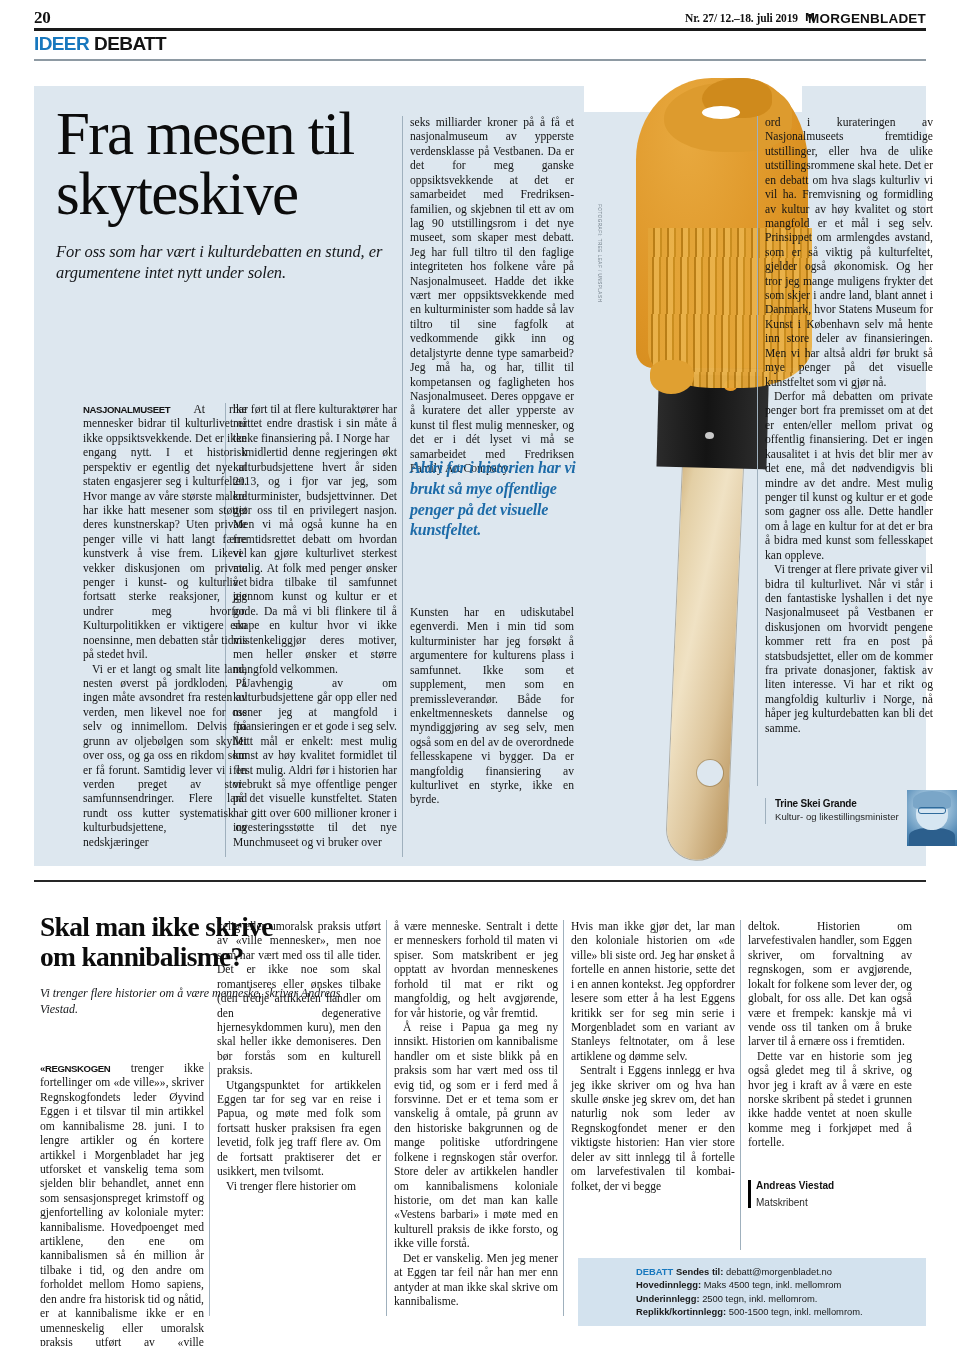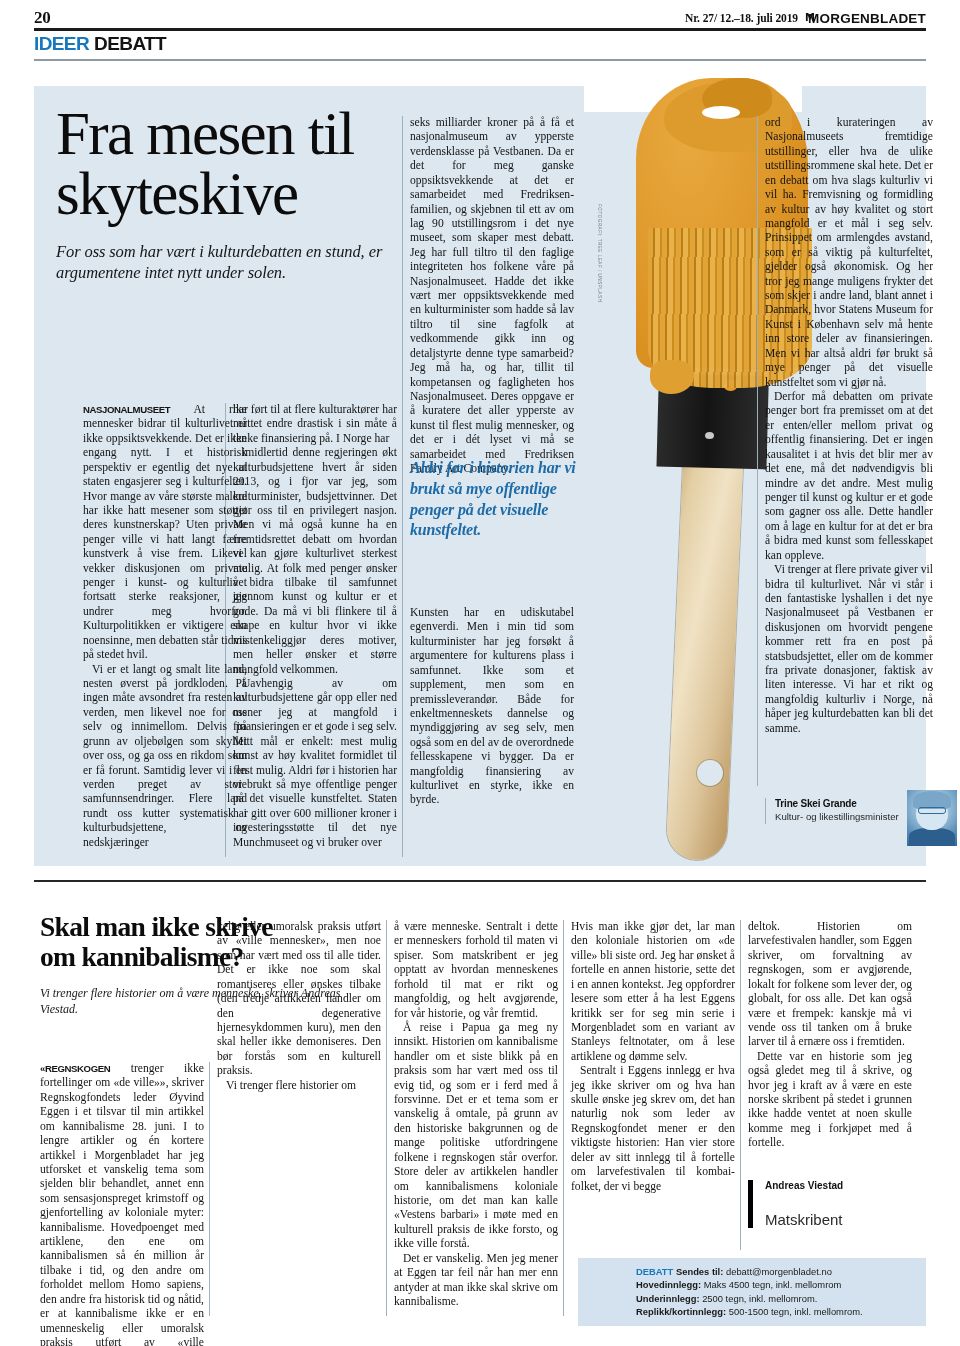--- a/index.html
+++ b/index.html
@@ -247,29 +247,29 @@
   }
 
   .a2c1 { left: 40px;  top: 1062px; width: 164px; }
   .a2c2 { left: 217px; top: 920px;  width: 164px; }
   .a2c3 { left: 394px; top: 920px;  width: 164px; }
   .a2c4 { left: 571px; top: 920px;  width: 164px; }
   .a2c5 { left: 748px; top: 920px;  width: 164px; }
 
   .byline2 {
     position: absolute; left: 748px; top: 1180px; width: 170px;
-    padding-left: 12px; border-left: 5px solid #000000;
+    padding-left: 5px; border-left: 3px solid #000000;
   }
   .byline2 .bname {
     font-family: "Liberation Sans", sans-serif;
     font-weight: 700; font-size: 10px; color: #111;
   }
   .byline2 .brole {
     font-family: "Liberation Sans", sans-serif;
-    font-size: 15px; color: #2a2a2a; margin-top: 20px;
+    font-size: 10px; color: #2a2a2a; margin-top: 6px;
   }
 
   
   .debatt-box {
     position: absolute; left: 578px; top: 1258px; width: 348px; height: 68px;
     background: #d3e2ee; padding: 7px 10px;
   }
   .debatt-box .line {
     font-family: "Liberation Sans", sans-serif;
     font-size: 9.4px; line-height: 1.42; color: #1a1a1a; padding-left: 48px;
@@ -375,20 +375,21 @@
 <div class="col-div" style="left:386px; top:920px; height:396px;"></div>
 <div class="col-div" style="left:563px; top:920px; height:396px;"></div>
 <div class="col-div" style="left:740px; top:920px; height:330px;"></div>
 
 <div class="col a2c1">
   <p class="first"><span class="lede">«REGNSKOGEN</span> <span>trenger ikke fortellinger om «de ville»», skriver Regnskogfondets leder Øyvind Eggen i et tilsvar til min artikkel om kannibalisme 28. juni. I to lengre artikler og én kortere artikkel i Morgenbladet har jeg utforsket et vanskelig tema som sjelden blir behandlet, annet enn som sensasjonspreget krimstoff og gjenfortelling av koloniale myter: kannibalisme. Hovedpoenget med artiklene, den ene om kannibalismen så én million år tilbake i tid, og den andre om forholdet mellom Homo sapiens, den andre fra historisk tid og nåtid, er at kannibalisme ikke er en umenneskelig eller umoralsk praksis utført av «ville mennesker», men noe som har vært med oss til alle tider.</span></p>
 </div>
 
 <div class="col a2c2">
   <p class="first">kelig eller umoralsk praksis utført av «ville mennesker», men noe som har vært med oss til alle tider. Det er ikke noe som skal romantiseres eller ønskes tilbake (den tredje artikkelen handler om den degenerative hjernesykdommen kuru), men den skal heller ikke demoniseres. Den bør forstås som en kulturell praksis.</p>
+  <p>Utgangspunktet for artikkelen Eggen tar for seg var en reise i Papua, og møte med folk som fortsatt husker praksisen fra egen levetid, folk jeg traff flere av. Om de fortsatt praktiserer det er usikkert, men tvilsomt.</p>
   <p>Vi trenger flere historier om</p>
 </div>
 
 <div class="col a2c3">
   <p class="first">å være menneske. Sentralt i dette er menneskers forhold til maten vi spiser. Som matskribent er jeg opptatt av hvordan menneskenes forhold til mat er rikt og mangfoldig, og helt avgjørende, for vår historie, og vår fremtid.</p>
   <p>Å reise i Papua ga meg ny innsikt. Historien om kannibalisme handler om et siste blikk på en praksis som har vært med oss til evig tid, og som er i ferd med å forsvinne. Det er et tema som er vanskelig å omtale, på grunn av den historiske bakgrunnen og de mange politiske utfordringene folkene i regnskogen står overfor. Store deler av artikkelen handler om kannibalismens koloniale historie, om det man kan kalle «Vestens barbari» i møte med en kulturell praksis de ikke forsto, og ikke ville forstå.</p>
   <p>Det er vanskelig. Men jeg mener at Eggen tar feil når han mer enn antyder at man ikke skal skrive om kannibalisme.</p>
 </div>
 
 <div class="col a2c4">

